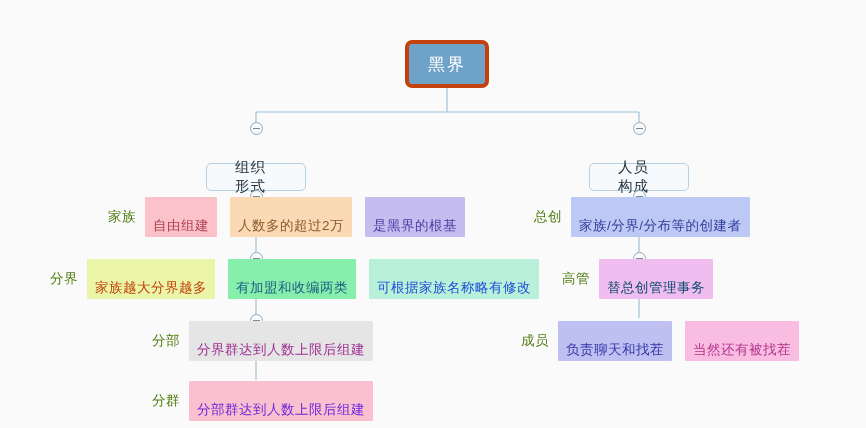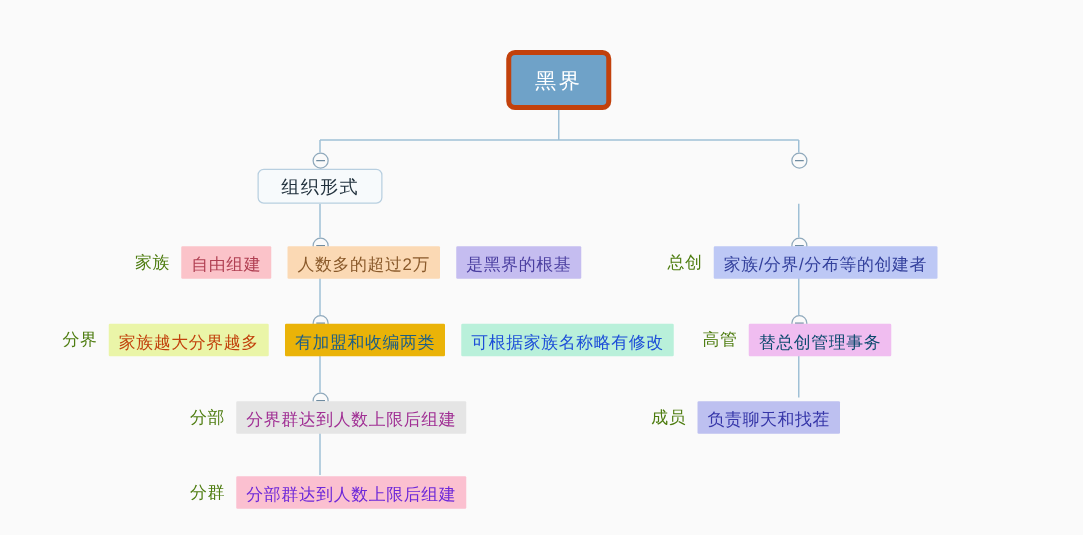--- a/index.html
+++ b/index.html
@@ -54,21 +54,22 @@
     background: #f7fafc;
     border: 1px solid #b8cfe0;
     border-radius: 5px;
     display: flex;
     align-items: center;
     justify-content: center;
     color: #21313d;
     font-size: 14.5px;
     letter-spacing: 1px;
     box-sizing: border-box;
-    padding: 0 18px;
+    padding: 0 28px;
+    margin-top: 28px;
   }
   #branch-org  { left: 206px; top: 135px; width: 100px; }
   #branch-ppl  { left: 589px; top: 135px; width: 100px; }
 
   
   .row {
     position: absolute;
     display: flex;
     align-items: center;
     white-space: nowrap;
@@ -76,21 +77,21 @@
   .row-label {
     font-size: 13.5px;
     color: #4d7c0f;
     margin-right: 9px;
     letter-spacing: 0.5px;
     font-family: Liberation Mono, monospace;
   }
   .tag {
     font-size: 13.5px;
     line-height: 19px;
-    padding: 5px 8px 2px 8px;
+    padding: 19px 8px 2px 8px;
     margin-right: 13px;
     letter-spacing: 0.5px;
     border-radius: 1px;
   }
   .tag:last-child { margin-right: 0; }
 
   
   .toggle {
     position: absolute;
     width: 13px;
@@ -132,20 +133,21 @@
 
       <path d="M639,163 L639,190"></path>
       <path d="M639,203 L639,252"></path>
       <path d="M639,265 L639,318"></path>
     </g>
   </svg>
 
   <div class="root-node" style="background-color: rgb(111, 162, 200); color: rgb(255, 255, 255);">黑界</div>
 
   <div class="branch-node" id="branch-org">组织形式</div>
+  <div class="branch-node" id="branch-ppl">人员构成</div>
 
   <div class="toggle" style="left:249.5px; top:122px;"></div>
   <div class="toggle" style="left:632.5px; top:122px;"></div>
 
   <div class="toggle" style="left:249.5px; top:190px;"></div>
   <div class="toggle" style="left:249.5px; top:252px;"></div>
   <div class="toggle" style="left:249.5px; top:314px;"></div>
 
   <div class="toggle" style="left:632.5px; top:190px;"></div>
   <div class="toggle" style="left:632.5px; top:252px;"></div>
@@ -153,21 +155,21 @@
   <div class="row" id="left-row-0" style="left:108px; top:197px;">
     <span class="row-label">家族</span>
     <span class="tag" style="background-color: rgb(251, 195, 201); color: rgb(176, 63, 82);">自由组建</span>
     <span class="tag" style="background-color: rgb(251, 217, 180); color: rgb(138, 90, 43);">人数多的超过2万</span>
     <span class="tag" style="background-color: rgb(197, 189, 240); color: rgb(75, 63, 160);">是黑界的根基</span>
   </div>
 
   <div class="row" id="left-row-1" style="left:50px; top:259px;">
     <span class="row-label">分界</span>
     <span class="tag" style="background-color: rgb(234, 245, 168); color: #c2410c;">家族越大分界越多</span>
-    <span class="tag" style="background-color: #eab308; color: rgb(31, 95, 133);">有加盟和收编两类</span>
+    <span class="tag" style="background-color: #86efac; color: rgb(31, 95, 133);">有加盟和收编两类</span>
     <span class="tag" style="background-color: rgb(185, 240, 218); color: #1d4ed8;">可根据家族名称略有修改</span>
   </div>
 
   <div class="row" id="left-row-2" style="left:152px; top:321px;">
     <span class="row-label">分部</span>
     <span class="tag" style="background-color: #e5e5e5; color: rgb(160, 47, 148);">分界群达到人数上限后组建</span>
   </div>
 
   <div class="row" id="left-row-3" style="left:152px; top:381px;">
     <span class="row-label">分群</span>
@@ -180,15 +182,16 @@
   </div>
 
   <div class="row" id="right-row-1" style="left:562px; top:259px;">
     <span class="row-label">高管</span>
     <span class="tag" style="background-color: rgb(240, 189, 240); color: #0c4a6e;">替总创管理事务</span>
   </div>
 
   <div class="row" id="right-row-2" style="left:521px; top:321px;">
     <span class="row-label">成员</span>
     <span class="tag" style="background-color: rgb(189, 192, 240); color: rgb(53, 53, 168);">负责聊天和找茬</span>
+    <span class="tag" style="background-color: rgb(250, 189, 226); color: rgb(178, 52, 140);">当然还有被找茬</span>
   </div>
 
 </div>
 
 </body></html>

